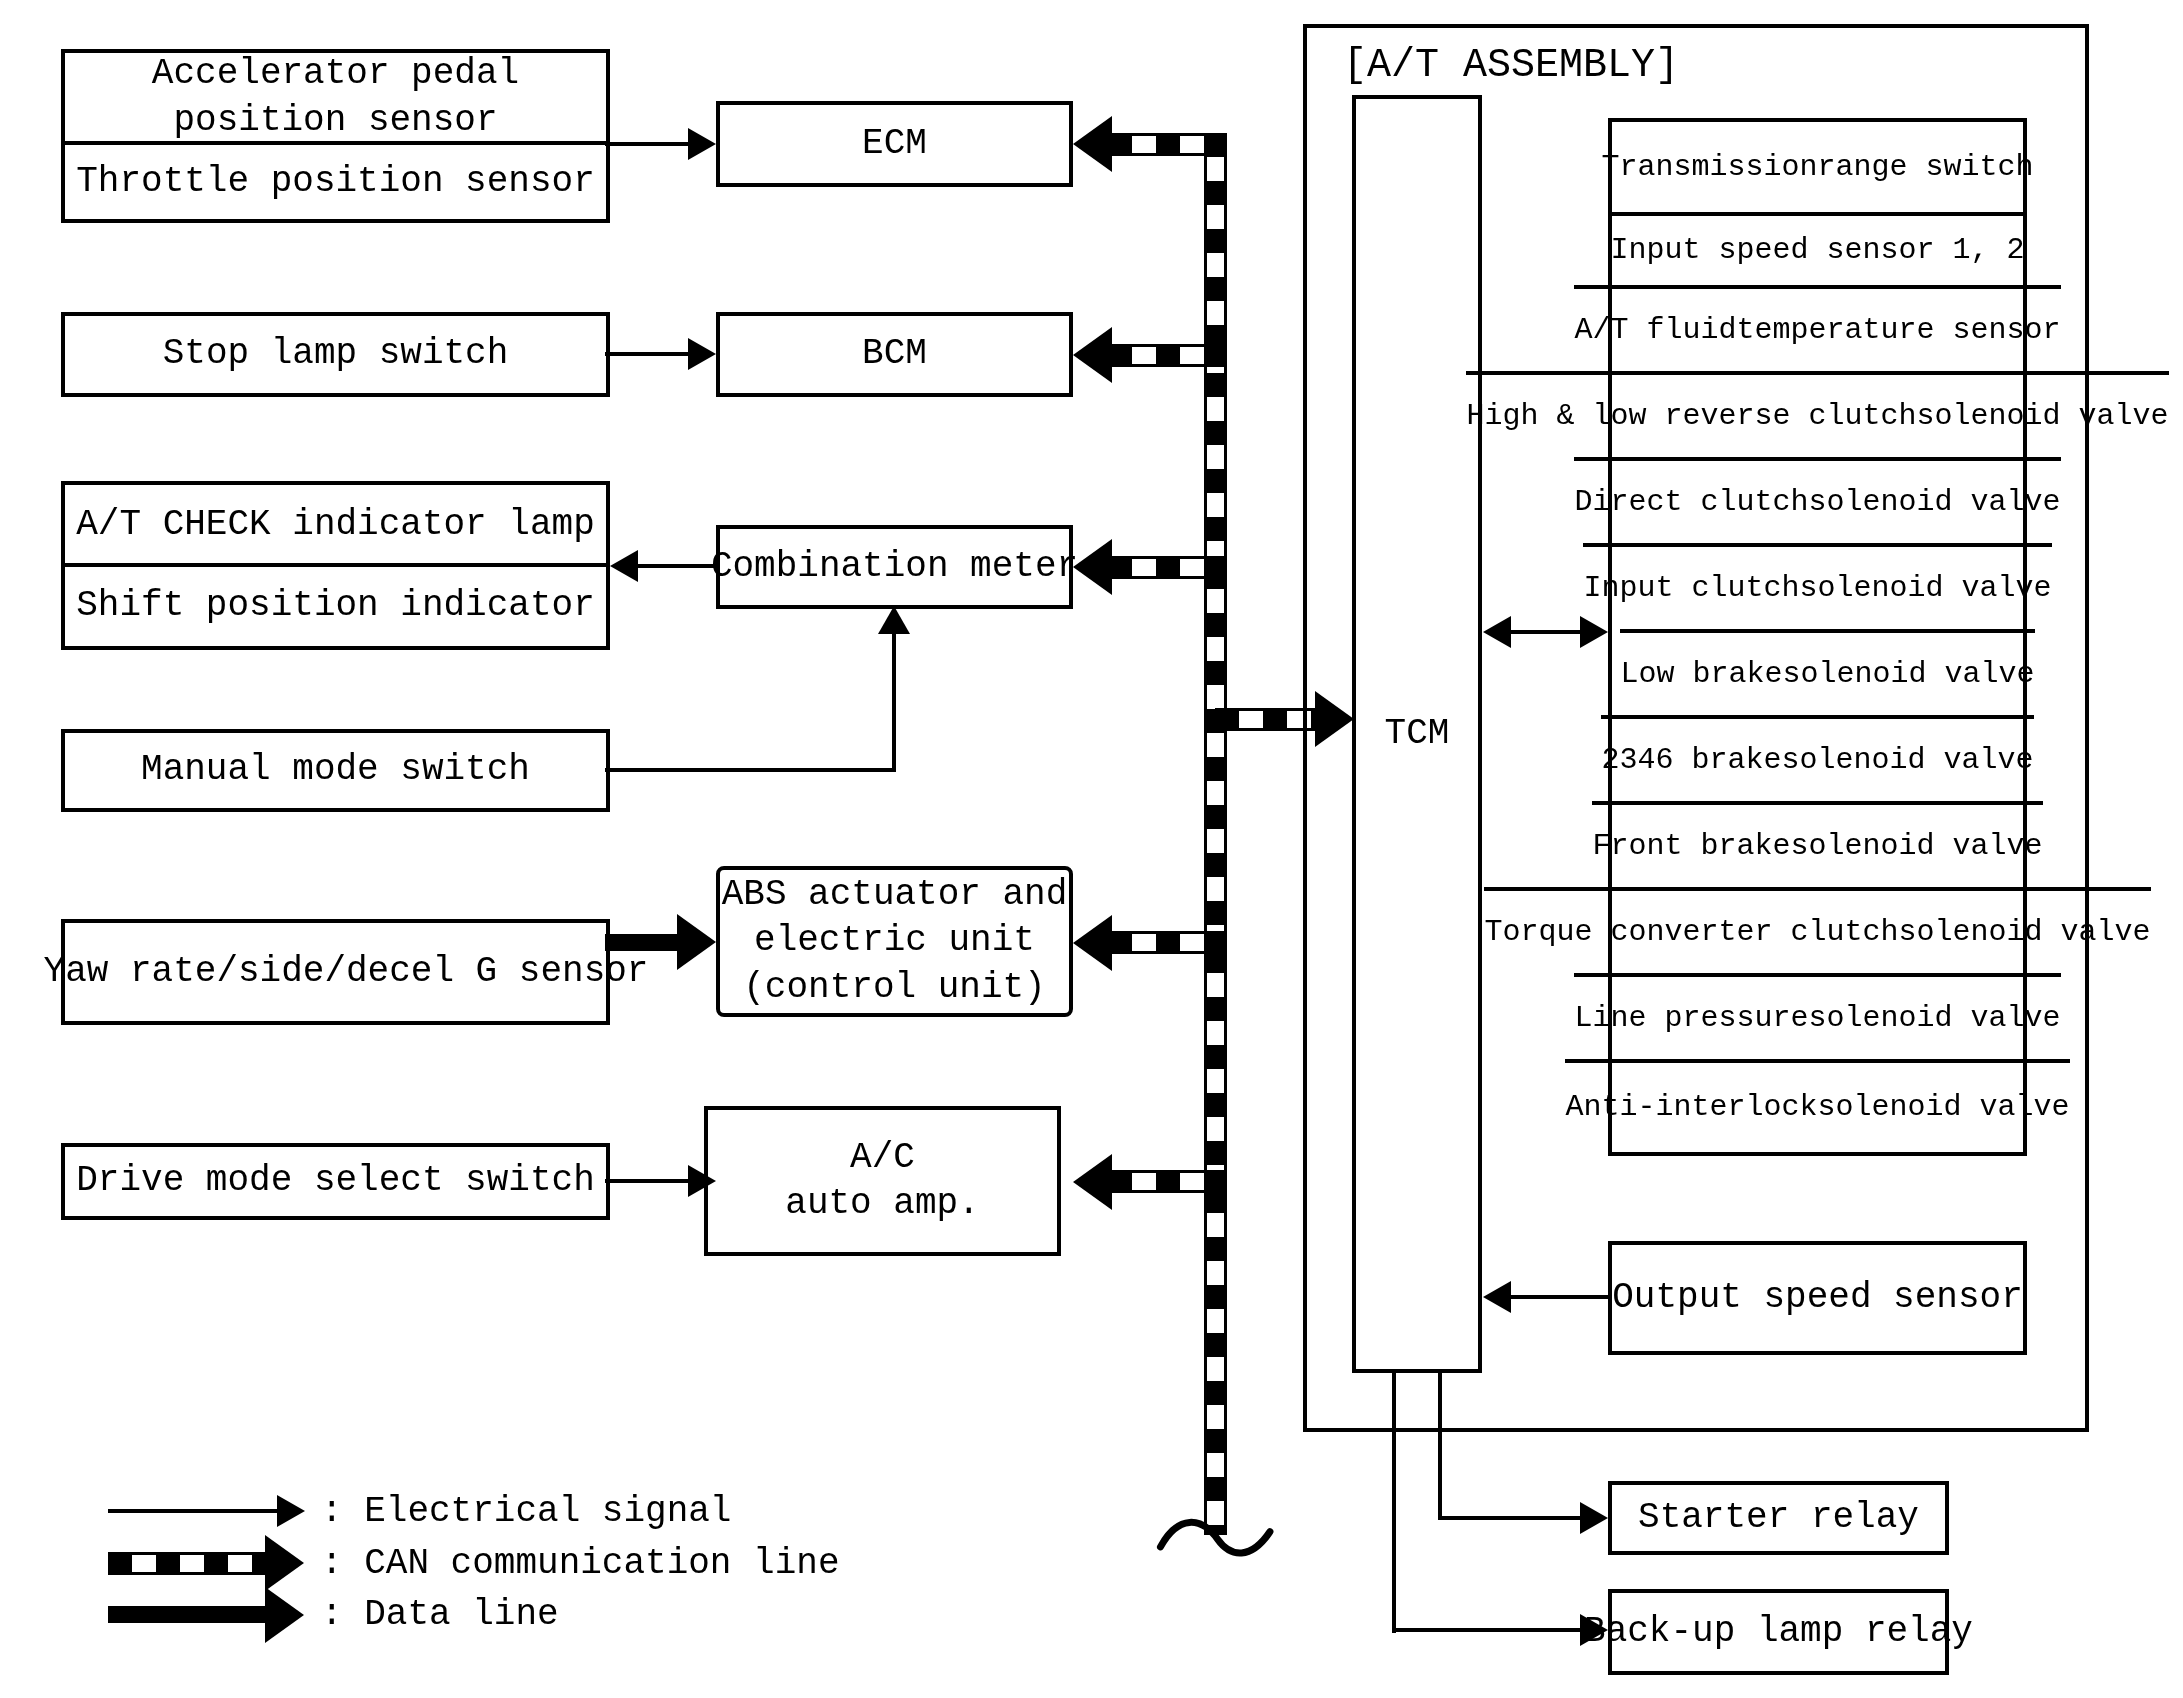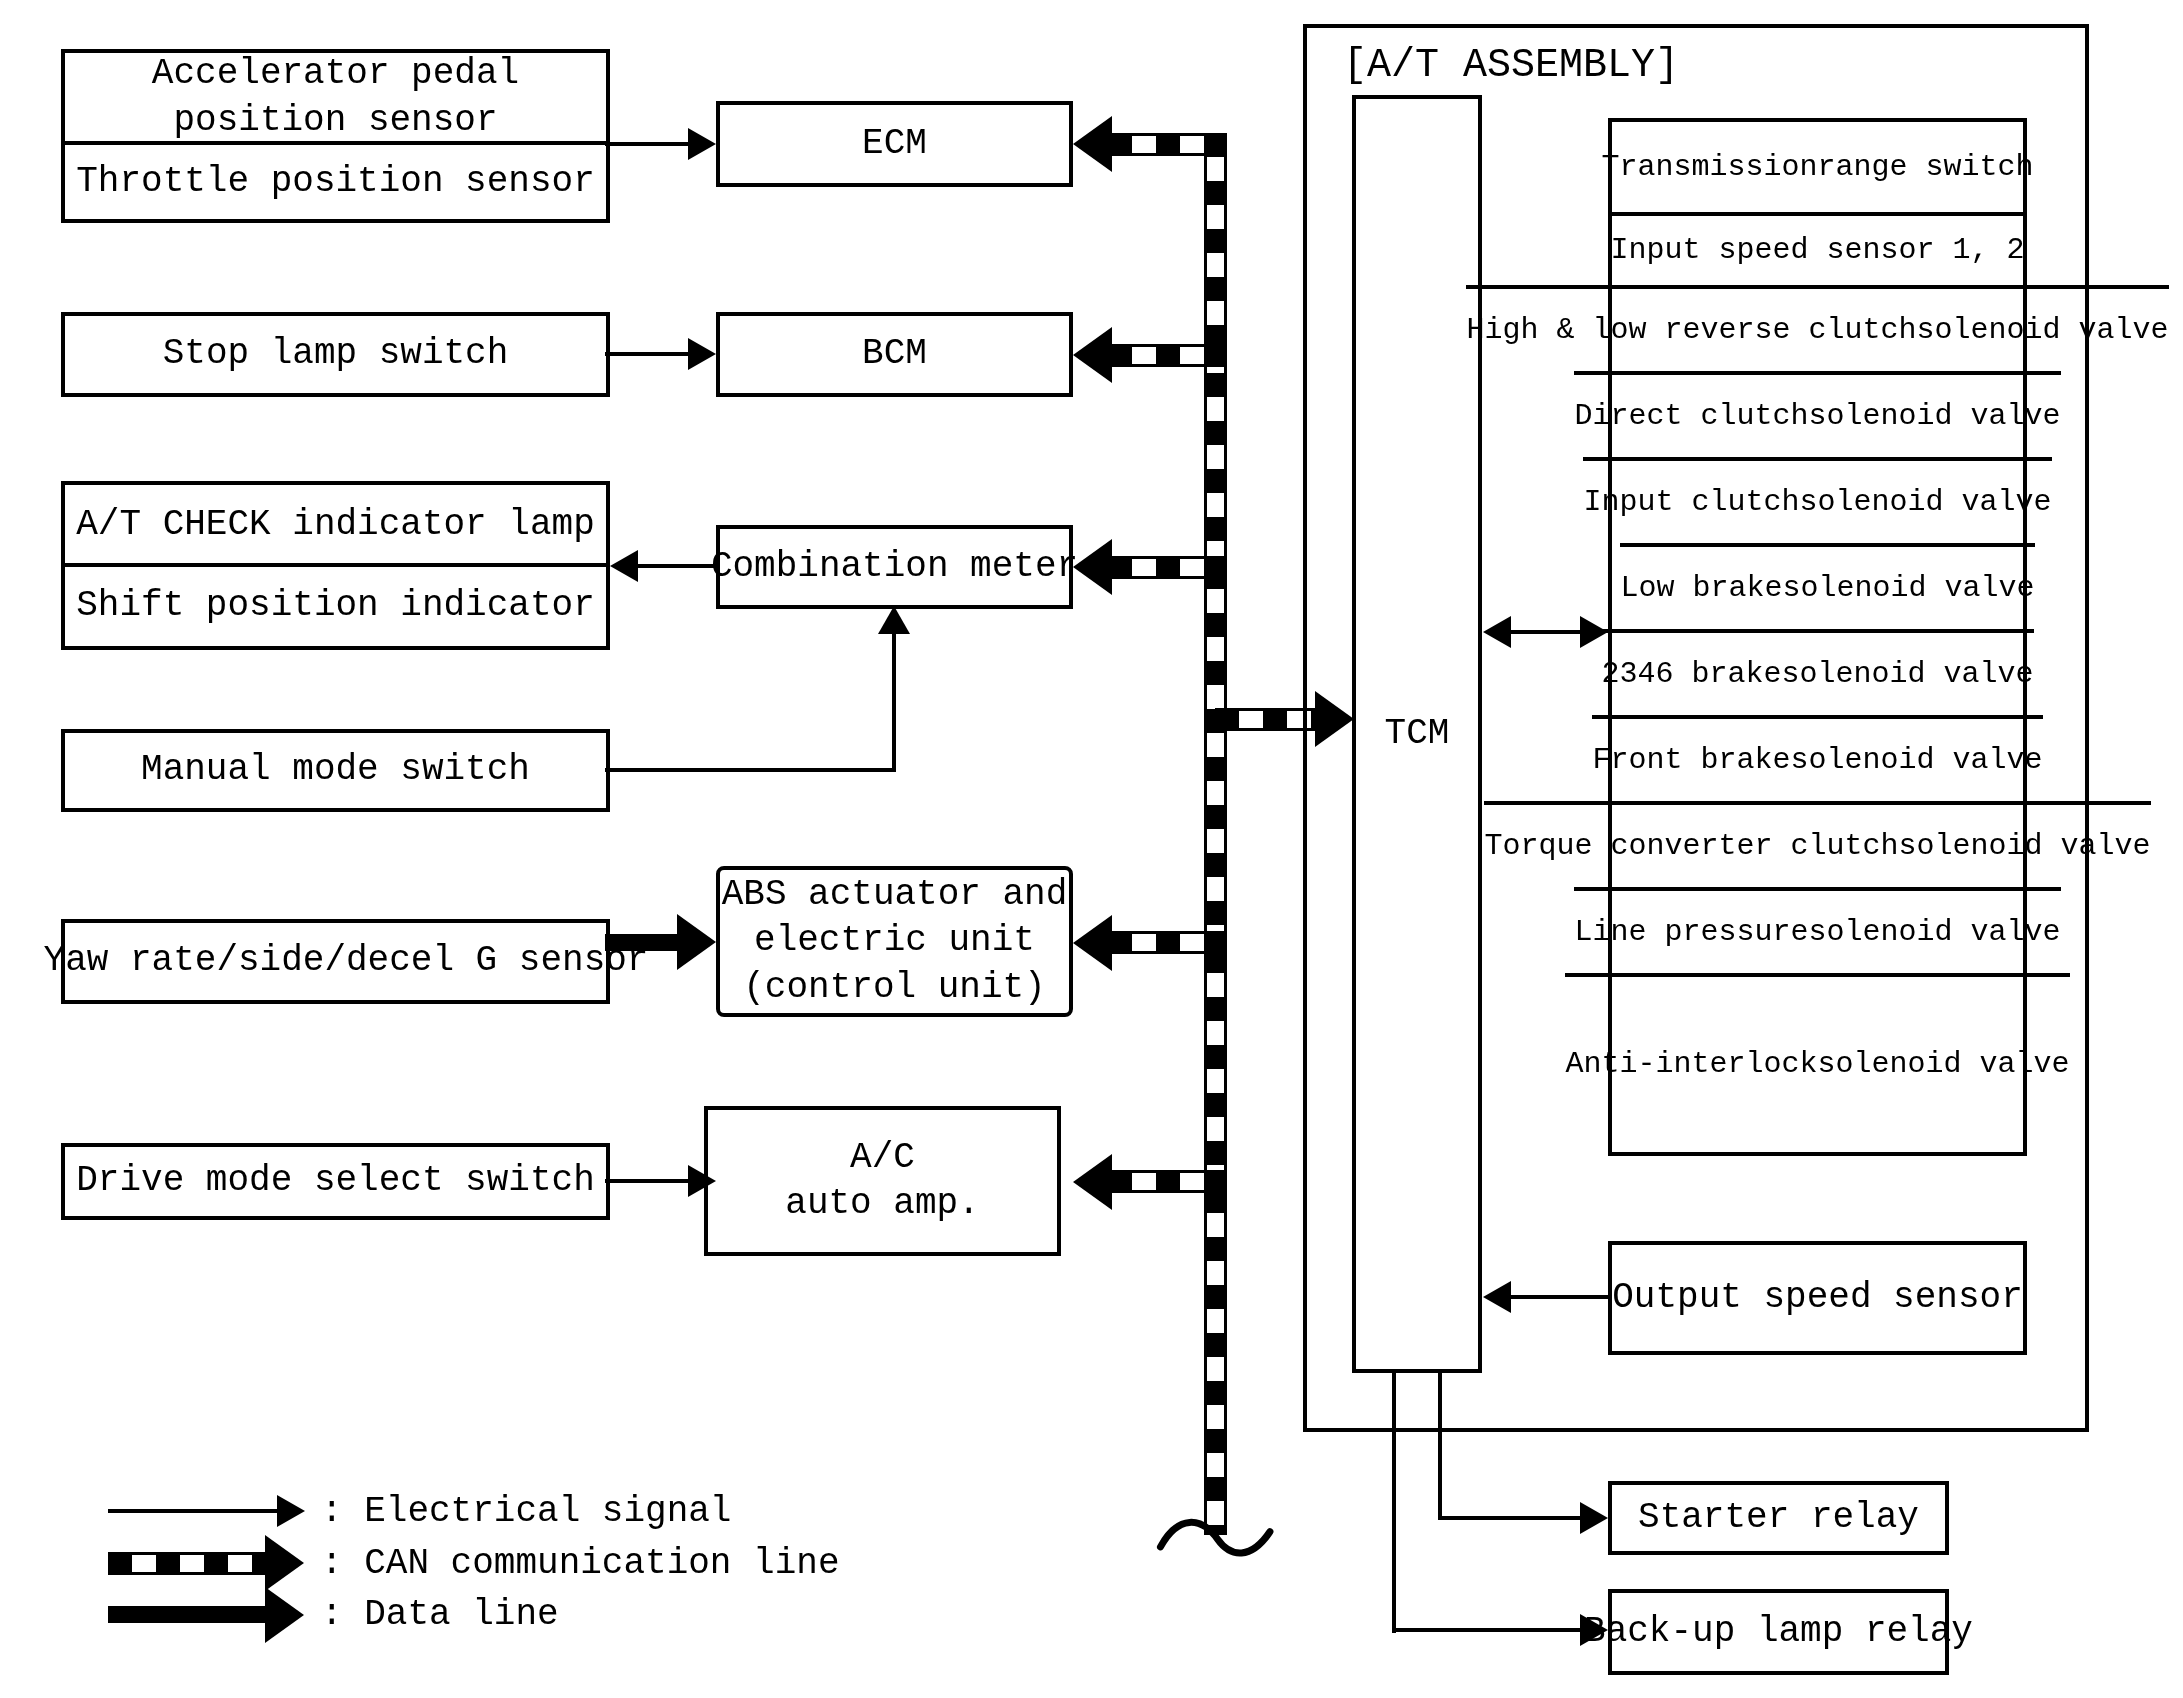--- a/index.html
+++ b/index.html
@@ -79,21 +79,21 @@
     <span class="cell-line">A/T CHECK indicator lamp</span>
   </div>
   <div class="box" style="left:61px;top:563px;width:549px;height:87px;">
     <span class="cell-line">Shift position indicator</span>
   </div>
 
   <div class="box" style="left:61px;top:729px;width:549px;height:83px;">
     <span class="cell-line">Manual mode switch</span>
   </div>
 
-  <div class="box" style="left:61px;top:919px;width:549px;height:85px;padding-left:21px;">
+  <div class="box" style="left:61px;top:919px;width:549px;height:106px;padding-left:21px;">
     <span class="cell-line">Yaw rate/side/decel G sensor</span>
   </div>
 
   <div class="box" style="left:61px;top:1143px;width:549px;height:77px;">
     <span class="cell-line">Drive mode select switch</span>
   </div>
 
   <div class="box" style="left:716px;top:101px;width:357px;height:86px;">
     <span class="cell-line">ECM</span>
   </div>
@@ -168,20 +168,24 @@
   </div>
 
   <div class="box" style="left:1608px;top:118px;width:419px;height:1038px;padding:0;justify-content:flex-start;">
     <div class="list-row" style="flex:0 0 90px;">
       <span>Transmission</span>
       <span>range switch</span>
     </div>
     <div class="list-row" style="flex:0 0 73px;">
       <span>Input speed sensor 1, 2</span>
       <span></span>
+    </div>
+    <div class="list-row" style="flex:0 0 86px;">
+      <span>A/T fluid</span>
+      <span>temperature sensor</span>
     </div>
     <div class="list-row" style="flex:0 0 86px;">
       <span>High &amp; low reverse clutch</span>
       <span>solenoid valve</span>
     </div>
     <div class="list-row" style="flex:0 0 86px;">
       <span>Direct clutch</span>
       <span>solenoid valve</span>
     </div>
     <div class="list-row" style="flex:0 0 86px;">

